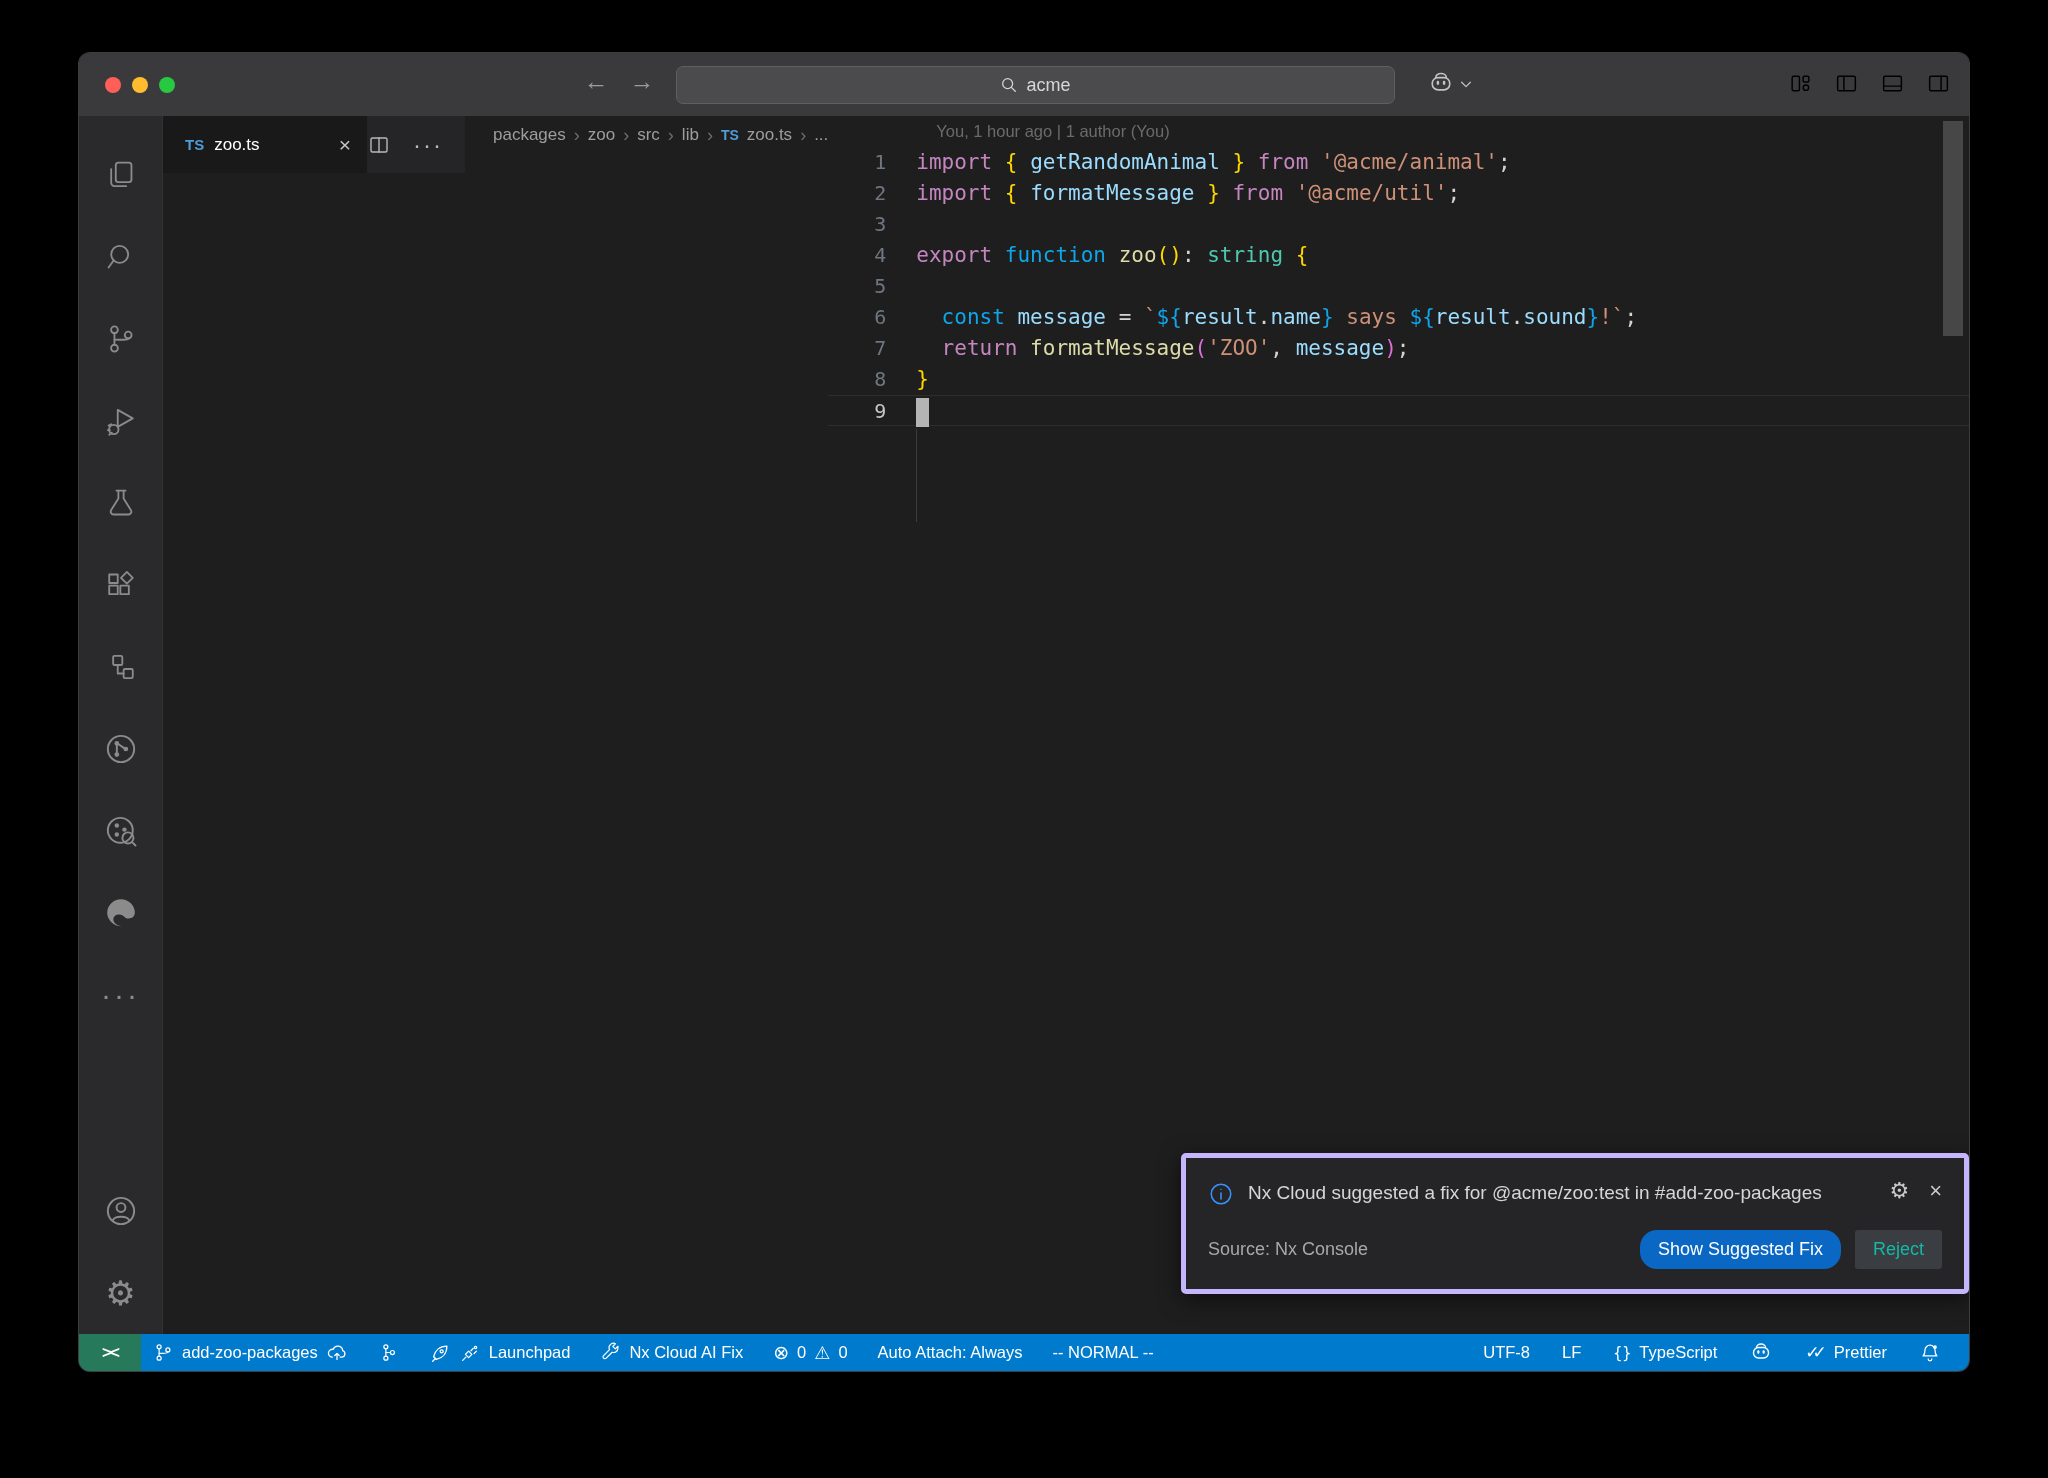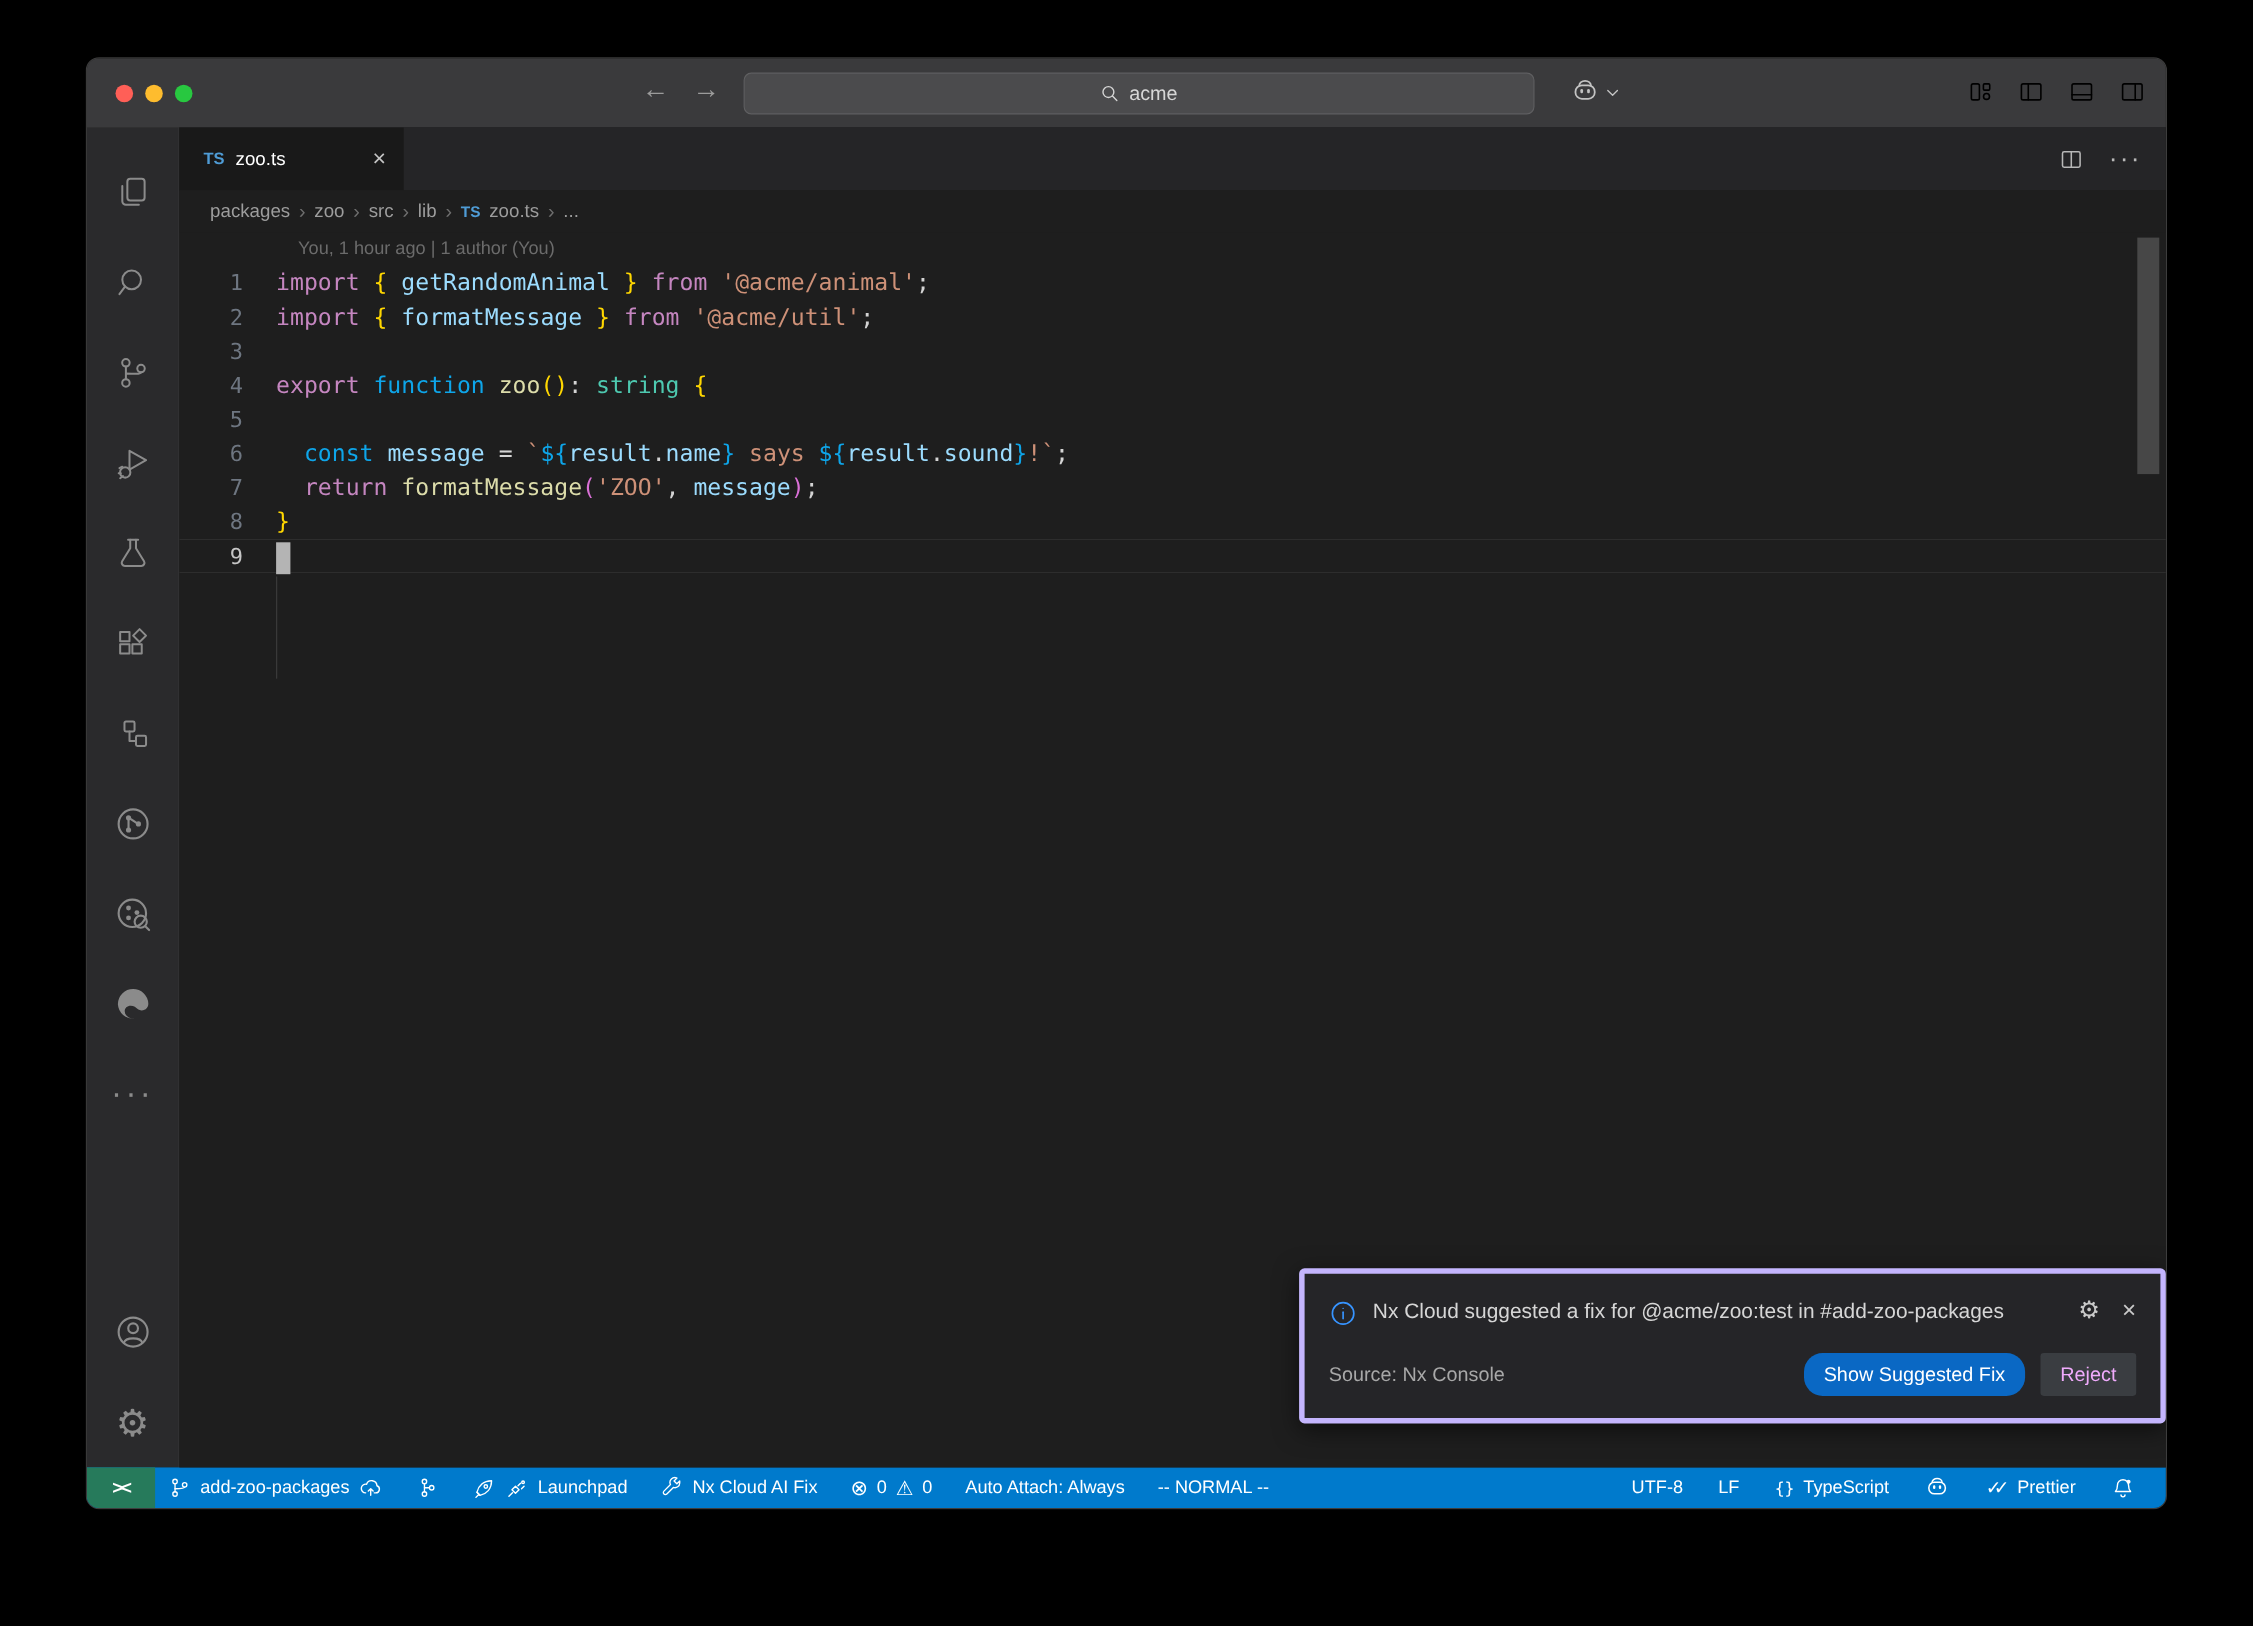--- a/index.html
+++ b/index.html
@@ -27,21 +27,21 @@
 
   
   .main { flex:1; display:flex; min-height:0; }
   .activitybar { width:84px; background:#2a2a2c; border-right:1px solid rgba(255,255,255,.04);
     display:flex; flex-direction:column; align-items:center; padding-top:18px; }
   .ab-icon { width:84px; height:82px; display:flex; align-items:center; justify-content:center; color:#8b8b8b; }
   .ab-spacer { flex:1; }
   .ab-more { font-size:30px; letter-spacing:3px; color:#8b8b8b; line-height:20px; }
   .ab-gear { font-size:34px; color:#8b8b8b; }
 
-  .editor-col { flex:1; display:flex; flex-direction:column; min-width:0; background:#1e1e1e; position:relative; }
+  .editor-col { flex:1; display:flex; flex-direction:row; min-width:0; background:#1e1e1e; position:relative; }
 
   
   .tabbar { height:57px; background:#252527; display:flex; align-items:stretch; flex:0 0 auto; }
   .tab { width:204px; background:#191919; display:flex; align-items:center; padding:0 16px 0 22px; gap:10px; }
   .tab-ts { color:#4f9cd6; font-weight:bold; font-size:15px; }
   .tab-label { color:#ffffff; font-size:17px; flex:1; }
   .tab-close { color:#c5c5c5; font-size:21px; }
   .tab-actions { margin-left:auto; display:flex; align-items:center; gap:22px; padding-right:22px; color:#b8b8b8; }
   .tab-ellipsis { font-size:24px; letter-spacing:2px; color:#b8b8b8; }
 
@@ -73,21 +73,21 @@
     border:5px solid #c4b5fd; border-radius:5px; box-shadow:0 6px 22px rgba(0,0,0,.55);
     padding:20px 22px 20px 22px; z-index:5; }
   .toast-row1 { display:flex; gap:14px; }
   .toast-msg { flex:1; color:#d6d6d6; font-size:19px; line-height:1.6; }
   .toast-top-icons { display:flex; gap:20px; color:#c9c9c9; font-size:22px; align-items:flex-start; }
   .toast-row2 { display:flex; align-items:center; margin-top:22px; }
   .toast-source { color:#a8a8a8; font-size:18px; flex:1; }
   .btn { font-size:18px; border-radius:3px; padding:9px 18px; border:none; color:#fff;
     font-family:"Liberation Sans", sans-serif; }
   .btn-primary { background:#0a68c4; margin-right:14px;border-radius:17px; }
-  .btn-secondary { background:#3a3d41; color:#f0abfc; }
+  .btn-secondary { background:#3a3d41; color:#14b8a6; }
 
   
   .statusbar { height:37px; background:#007acc; flex:0 0 auto; display:flex; align-items:stretch;
     color:#ffffff; font-size:16.5px; }
   .sb-remote { background:#267a5b; width:62px; display:flex; align-items:center; justify-content:center;
     font-weight:bold; font-size:17px; letter-spacing:-2px; }
   .sb-item { display:flex; align-items:center; gap:8px; padding:0 12px; white-space:nowrap; }
   .sb-left { display:flex; align-items:stretch; gap:6px; }
   .sb-right { margin-left:auto; display:flex; align-items:stretch; gap:8px; padding-right:16px;justify-content:space-between; }
   .sb-item svg { display:block; }

